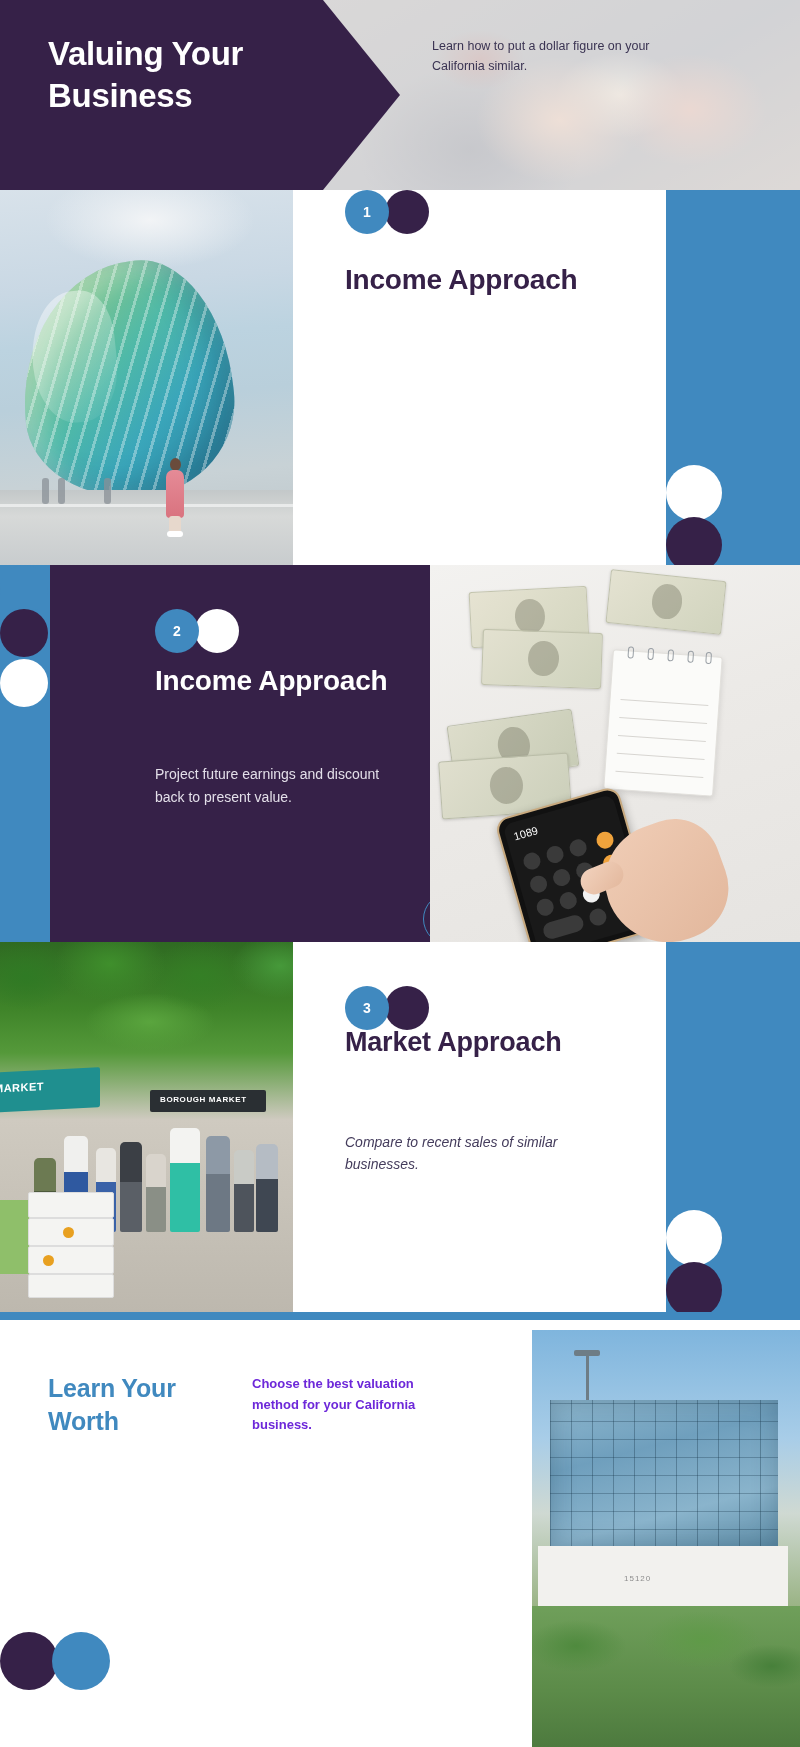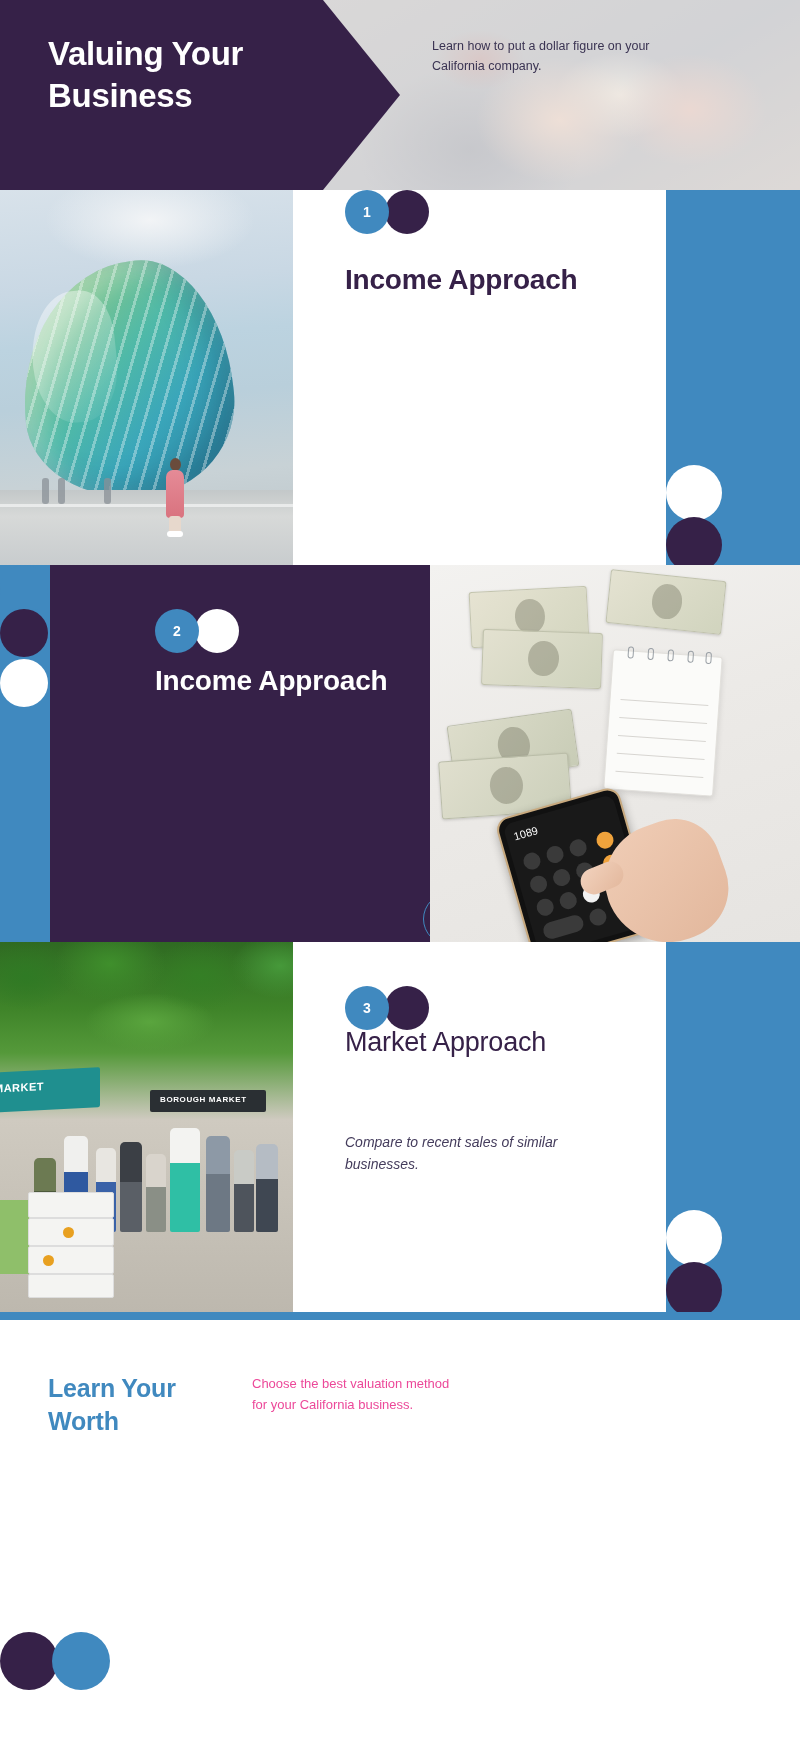--- a/index.html
+++ b/index.html
@@ -135,21 +135,21 @@
   .s3-sign { position:absolute; left:150px; top:148px; width:116px; height:22px; background:#2a2f33; border-radius:2px; }
   .s3-sign .lbl { position:absolute; left:10px; top:5px; color:#fff; font-size:8px; font-weight:700; letter-spacing:.6px; }
   .s3-crowd { position:absolute; left:0; top:168px; width:293px; height:122px; }
   .pr { position:absolute; bottom:0; border-radius:5px 5px 2px 2px; }
   .s3-stand { position:absolute; left:0; top:242px; width:120px; height:128px; }
   .s3-box { position:absolute; background:#f4f4f2; border:1px solid #ddd; border-radius:2px; }
   .s3-cloth { position:absolute; left:-6px; top:16px; width:70px; height:74px; background:#8fbf6a; border-radius:3px; }
   .bee { position:absolute; width:11px; height:11px; background:#e8a020; border-radius:50%; }
 
   .s3-content { position:absolute; left:345px; top:0; width:320px; }
-  .s3-h { position:absolute; left:0; top:80px; width:320px; color:#362148; font-size:27px; font-weight:400; line-height:1.52; letter-spacing:-0.2px; }
+  .s3-h { position:absolute; left:0; top:80px; width:320px; color:#362148; font-size:27px; font-weight:700; line-height:1.52; letter-spacing:-0.2px; }
   .s3-p { position:absolute; left:0; top:189px; width:275px; color:#443c5c; font-size:14px; line-height:1.58;font-style:italic; }
   .s3-cwhite { position:absolute; left:666px; top:1210px; width:56px; height:56px; border-radius:50%; background:#fff; }
   .s3-cpurple { position:absolute; left:666px; top:1262px; width:56px; height:56px; border-radius:50%; background:#362148; }
 
   
   .ft { position:absolute; left:0; top:1312px; width:800px; height:435px; background:#fff; }
   .ft-topline { position:absolute; left:0; top:0; width:800px; height:8px; background:#4089BF; }
   .ft-photo { position:absolute; left:532px; top:18px; width:268px; height:417px; overflow:hidden;
     background:linear-gradient(180deg,#7fb5dd 0%,#a8cde8 26%,#cfd9d2 44%,#9bb486 66%,#7fa06b 100%); }
   .ft-glass { position:absolute; left:18px; top:70px; width:228px; height:148px;
@@ -162,36 +162,36 @@
   .ft-base .sgn { position:absolute; left:86px; top:28px; color:#8d8d8d; font-size:8px; letter-spacing:1px; }
   .ft-pole { position:absolute; left:54px; top:24px; width:3px; height:56px; background:#6e7d86; }
   .ft-pole:after { content:""; position:absolute; left:-12px; top:-4px; width:26px; height:6px; background:#6e7d86; border-radius:2px; }
   .ft-green { position:absolute; left:0; top:276px; width:268px; height:141px;
     background:radial-gradient(ellipse 70px 36px at 44px 40px,#4f8a3e,rgba(79,138,62,0) 72%),
                radial-gradient(ellipse 80px 40px at 170px 34px,#5f9a48,rgba(95,154,72,0) 72%),
                radial-gradient(ellipse 60px 30px at 240px 60px,#47803a,rgba(71,128,58,0) 72%),
                linear-gradient(180deg,#6f9f5a 0%,#5c8b49 60%,#4d7a3e 100%); }
 
   .ft-h { position:absolute; left:48px; top:60px; width:160px; color:#4089BF; font-size:25px; font-weight:700; line-height:1.3; letter-spacing:-0.2px; }
-  .ft-p { position:absolute; left:252px; top:62px; width:200px; color:#ec4899; font-size:13px; font-weight:400; line-height:1.58; }
+  .ft-p { position:absolute; left:252px; top:62px; width:200px; color:#6d28d9; font-size:13px; font-weight:700; line-height:1.58; }
   .ft-dot-purple { position:absolute; left:0; top:1632px; width:58px; height:58px; border-radius:50%; background:#362148; }
   .ft-dot-blue { position:absolute; left:52px; top:1632px; width:58px; height:58px; border-radius:50%; background:#4089BF; }
 </style>
 </head>
 <body>
 
 <div class="page">
 
   <div class="header">
     <div class="hdr-photo"></div>
     <div class="hdr-veil"></div>
     <div class="hdr-blue"></div>
     <div class="hdr-purple"></div>
     <div class="hdr-title">Valuing Your Business</div>
-    <div class="hdr-sub">Learn how to put a dollar figure on your California company.</div>
+    <div class="hdr-sub">Learn how to put a dollar figure on your California similar.</div>
   </div>
 
   <div class="s1">
     <div class="s1-blue-right"></div>
     <div class="s1-photo">
       <div class="s1-bldg"></div>
       <div class="s1-ground"></div>
       <div class="s1-ppl" style="left:42px;"></div>
       <div class="s1-ppl" style="left:58px;"></div>
       <div class="s1-ppl" style="left:104px;"></div>
@@ -215,20 +215,21 @@
 
   <div class="s2">
     <div class="s2-blueband"></div>
     <div class="s2-panel">
       <div class="s2-content">
         <div class="num-row" style="padding-top:44px;">
           <div class="dot-white" style="top:44px;"></div>
           <div class="dot-blue" style="top:44px;">2</div>
         </div>
         <div class="s2-h">Income Approach</div>
+        <div class="s2-p">Project future earnings and discount back to present value.</div>
       </div>
       <div class="s2-ring"></div>
     </div>
     <div class="s2-photo">
       <div class="bill b5">
           <div class="face"></div>
         </div>
       <div class="bill b1">
           <div class="face"></div>
         </div>
@@ -321,19 +322,27 @@
       </div>
       <div class="s3-h">Market Approach</div>
       <div class="s3-p">Compare to recent sales of similar businesses.</div>
     </div>
   </div>
   <div class="s3-cwhite"></div>
   <div class="s3-cpurple"></div>
 
   <div class="ft">
     <div class="ft-topline"></div>
+    <div class="ft-photo">
+      <div class="ft-pole"></div>
+      <div class="ft-glass"></div>
+      <div class="ft-base">
+        <div class="sgn">15120</div>
+      </div>
+      <div class="ft-green"></div>
+    </div>
     <div class="ft-h">Learn Your Worth</div>
     <div class="ft-p">Choose the best valuation method for your California business.</div>
   </div>
   <div class="ft-dot-purple"></div>
   <div class="ft-dot-blue"></div>
 
 </div>
 
 </body></html>

